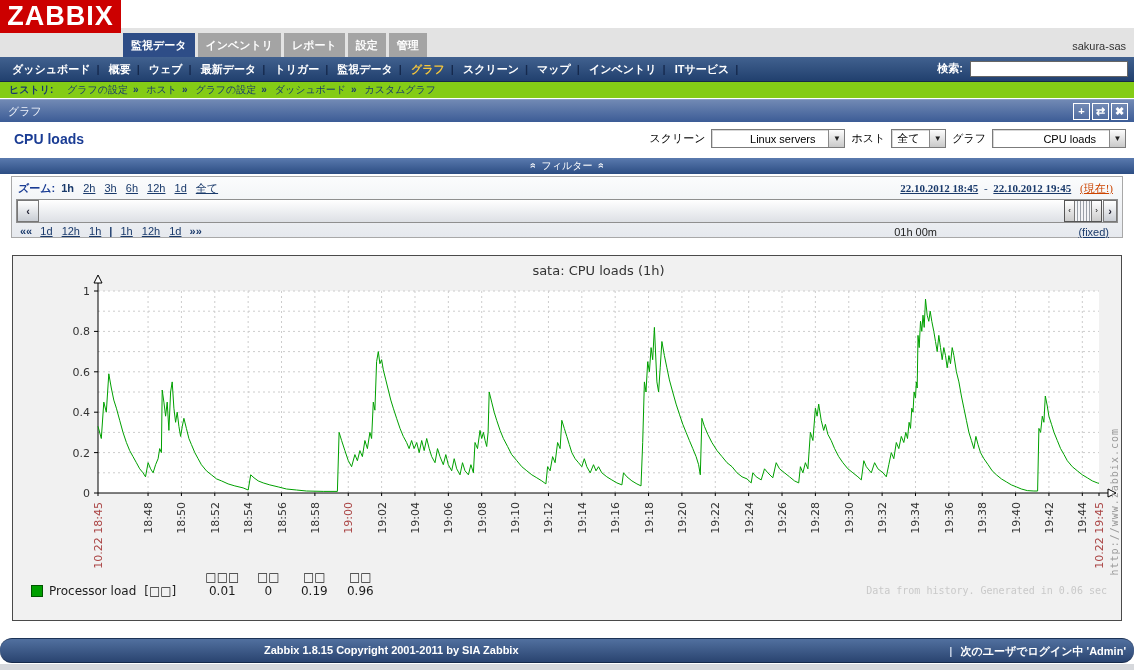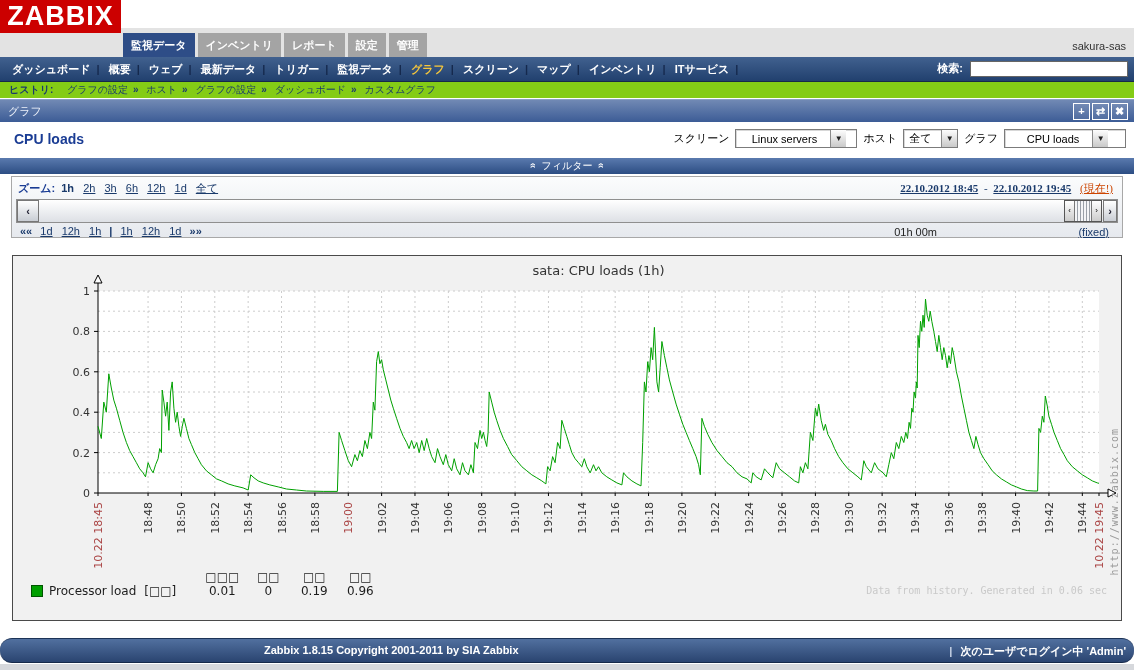--- a/index.html
+++ b/index.html
@@ -51,21 +51,21 @@
 
   
   #whiterow { position:absolute; left:0; top:122px; width:1134px; height:36px; background:#fff; }
   #pagetitle { position:absolute; left:14px; top:9px; font-size:14px; font-weight:bold; color:#1a3c94; }
   #gcontrols { position:absolute; right:8px; top:7px; display:flex; align-items:center; gap:6px; font-size:11px; color:#000; }
   .sel { display:inline-flex; align-items:center; border:1px solid #7b7b7b; background:#fff; height:19px;
          box-shadow:inset 1px 1px 0 #d7d7d7; cursor:pointer; }
   .sel .val { padding:0 5px; font-size:11px; white-space:nowrap; }
   .sel .btn { width:16px; height:17px; background:linear-gradient(#fdfdfd,#c9c9c9); border-left:1px solid #8a8a8a;
               font-size:8px; line-height:17px; text-align:center; color:#222; }
-  .w115 { width:122px; justify-content:center;gap:8px; }
+  .w115 { width:134px; justify-content:flex-end;gap:8px; }
   .w55  { width:55px;  justify-content:space-between; }
 
   
   #filterbar { position:absolute; left:0; top:158px; width:1134px; height:16px;
                background:linear-gradient(#5a7aae,#2c4d83); text-align:center; color:#fff; font-size:10px;
                line-height:15px; cursor:pointer; }
   .chev { display:inline-block; transform:rotate(-90deg); font-weight:bold; margin:0 6px; }
 
   
   #zoompanel { position:absolute; left:11px; top:176px; width:1112px; height:62px;

